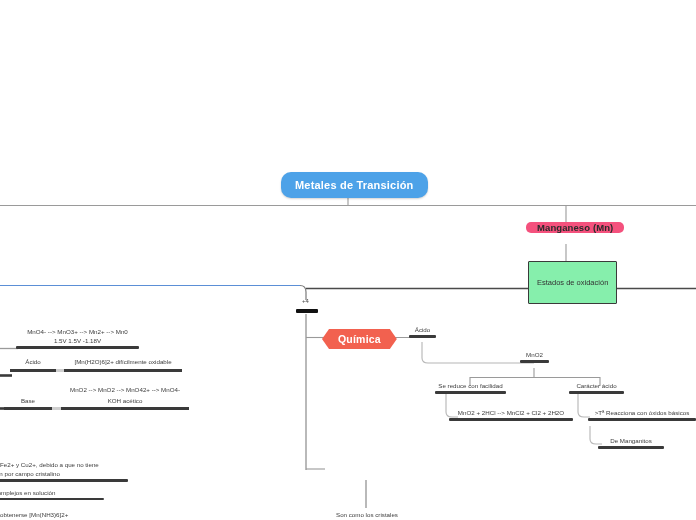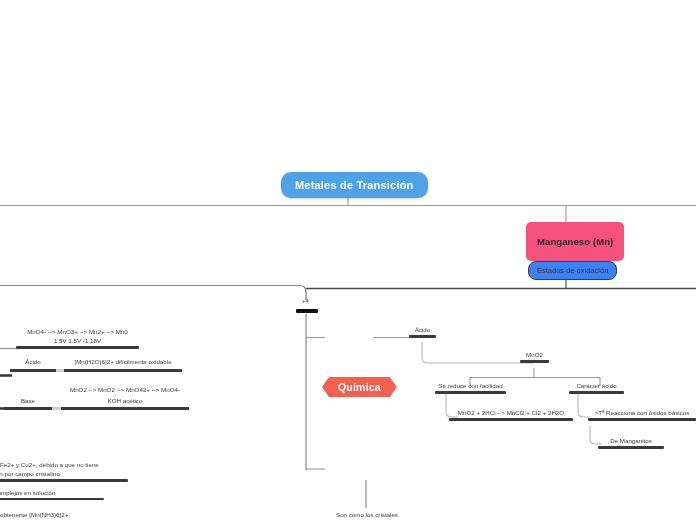--- a/index.html
+++ b/index.html
@@ -50,44 +50,43 @@
     box-shadow: 0 1px 2px rgba(0,0,0,0.18);
   }
 
   
   .pink-node {
     background: #f4517d;
     color: #2b2b2b;
     font-weight: bold;
     font-size: 9.5px;
     border-radius: 5px;
-    padding: 14px 11px;
+    padding: 0 11px;
     letter-spacing: 0.1px;
   }
 
   
   .box-node {
-    background: #3b82f6;
+    background: #86efac;
     color: #333333;
     font-size: 7.5px;
     border: 1.4px solid #3a3a3a;
-    border-radius: 8px;
-    padding: 4px 8px;
+    border-radius: 1px;
+    padding: 16px 8px;
   }
 
   
   .hex-node {
     background: #f2614f;
     color: #ffffff;
     font-weight: bold;
     font-size: 10.5px;
     padding: 4px 16px;
     clip-path: polygon(7px 0, calc(100% - 7px) 0, 100% 50%, calc(100% - 7px) 100%, 7px 100%, 0 50%);
     letter-spacing: 0.2px;
-    margin-top: 48px;
   }
 
   
   .bar-node {
     display: block;
     color: #3c3c3c;
     font-size: 6.2px;
     line-height: 1.45;
     text-align: center;
     padding-bottom: 2px;

